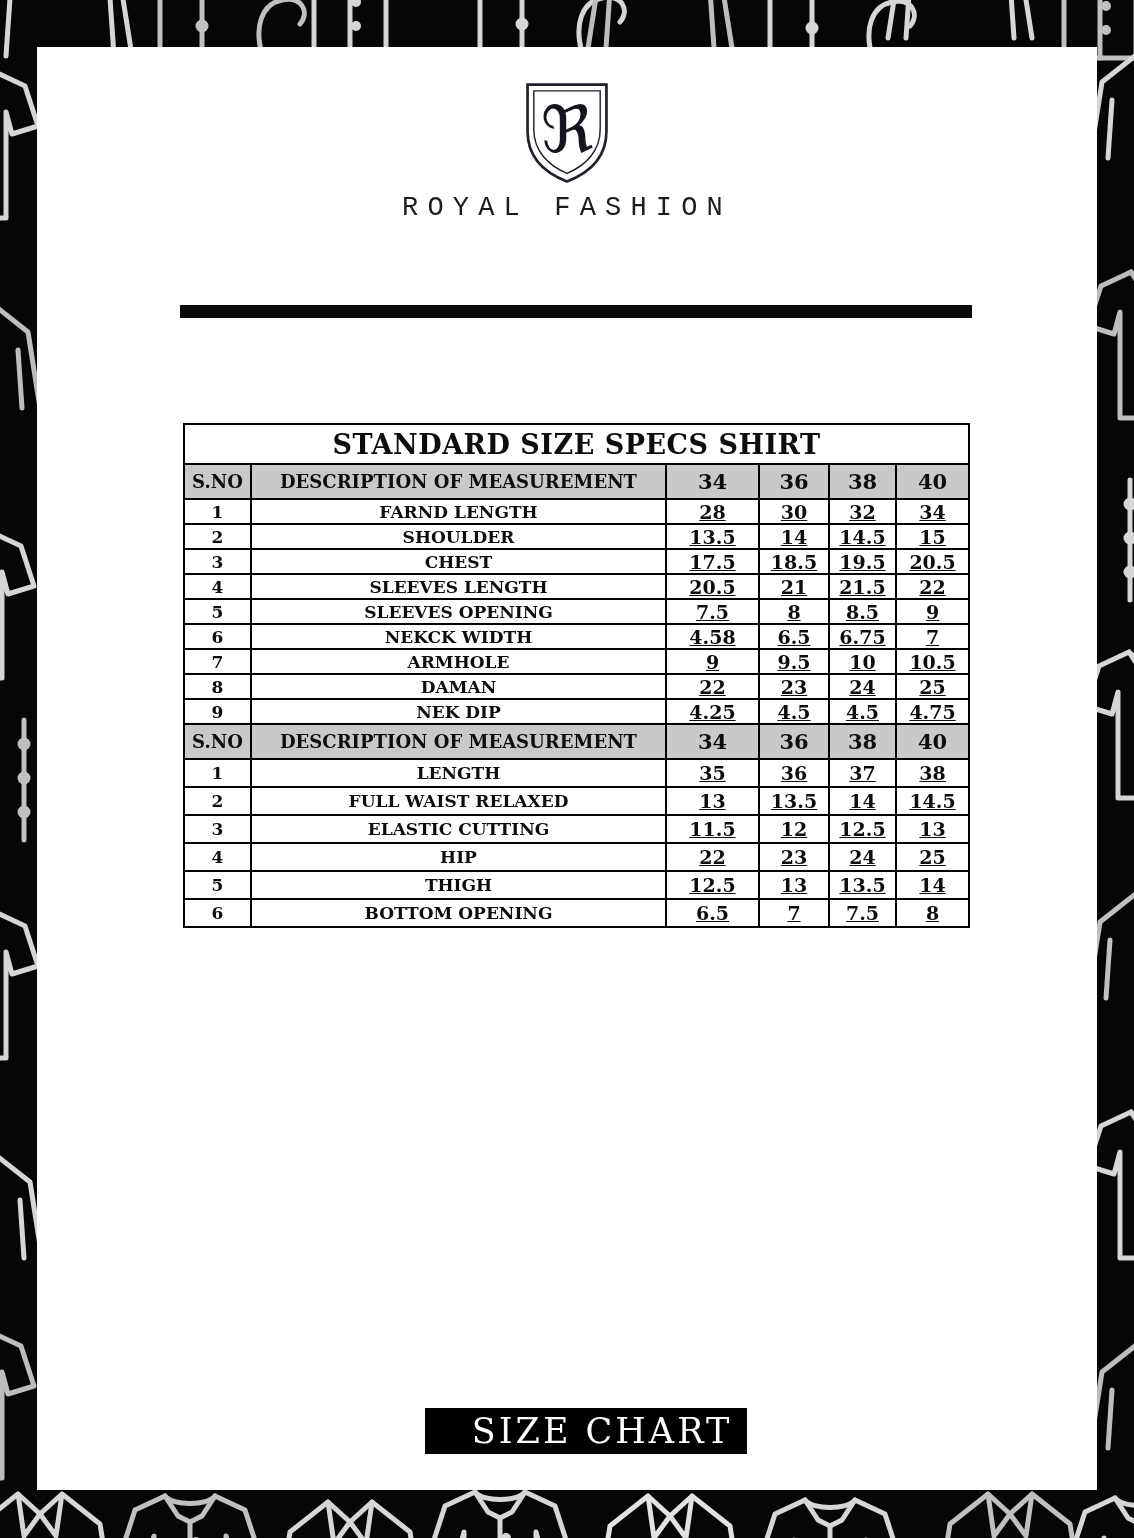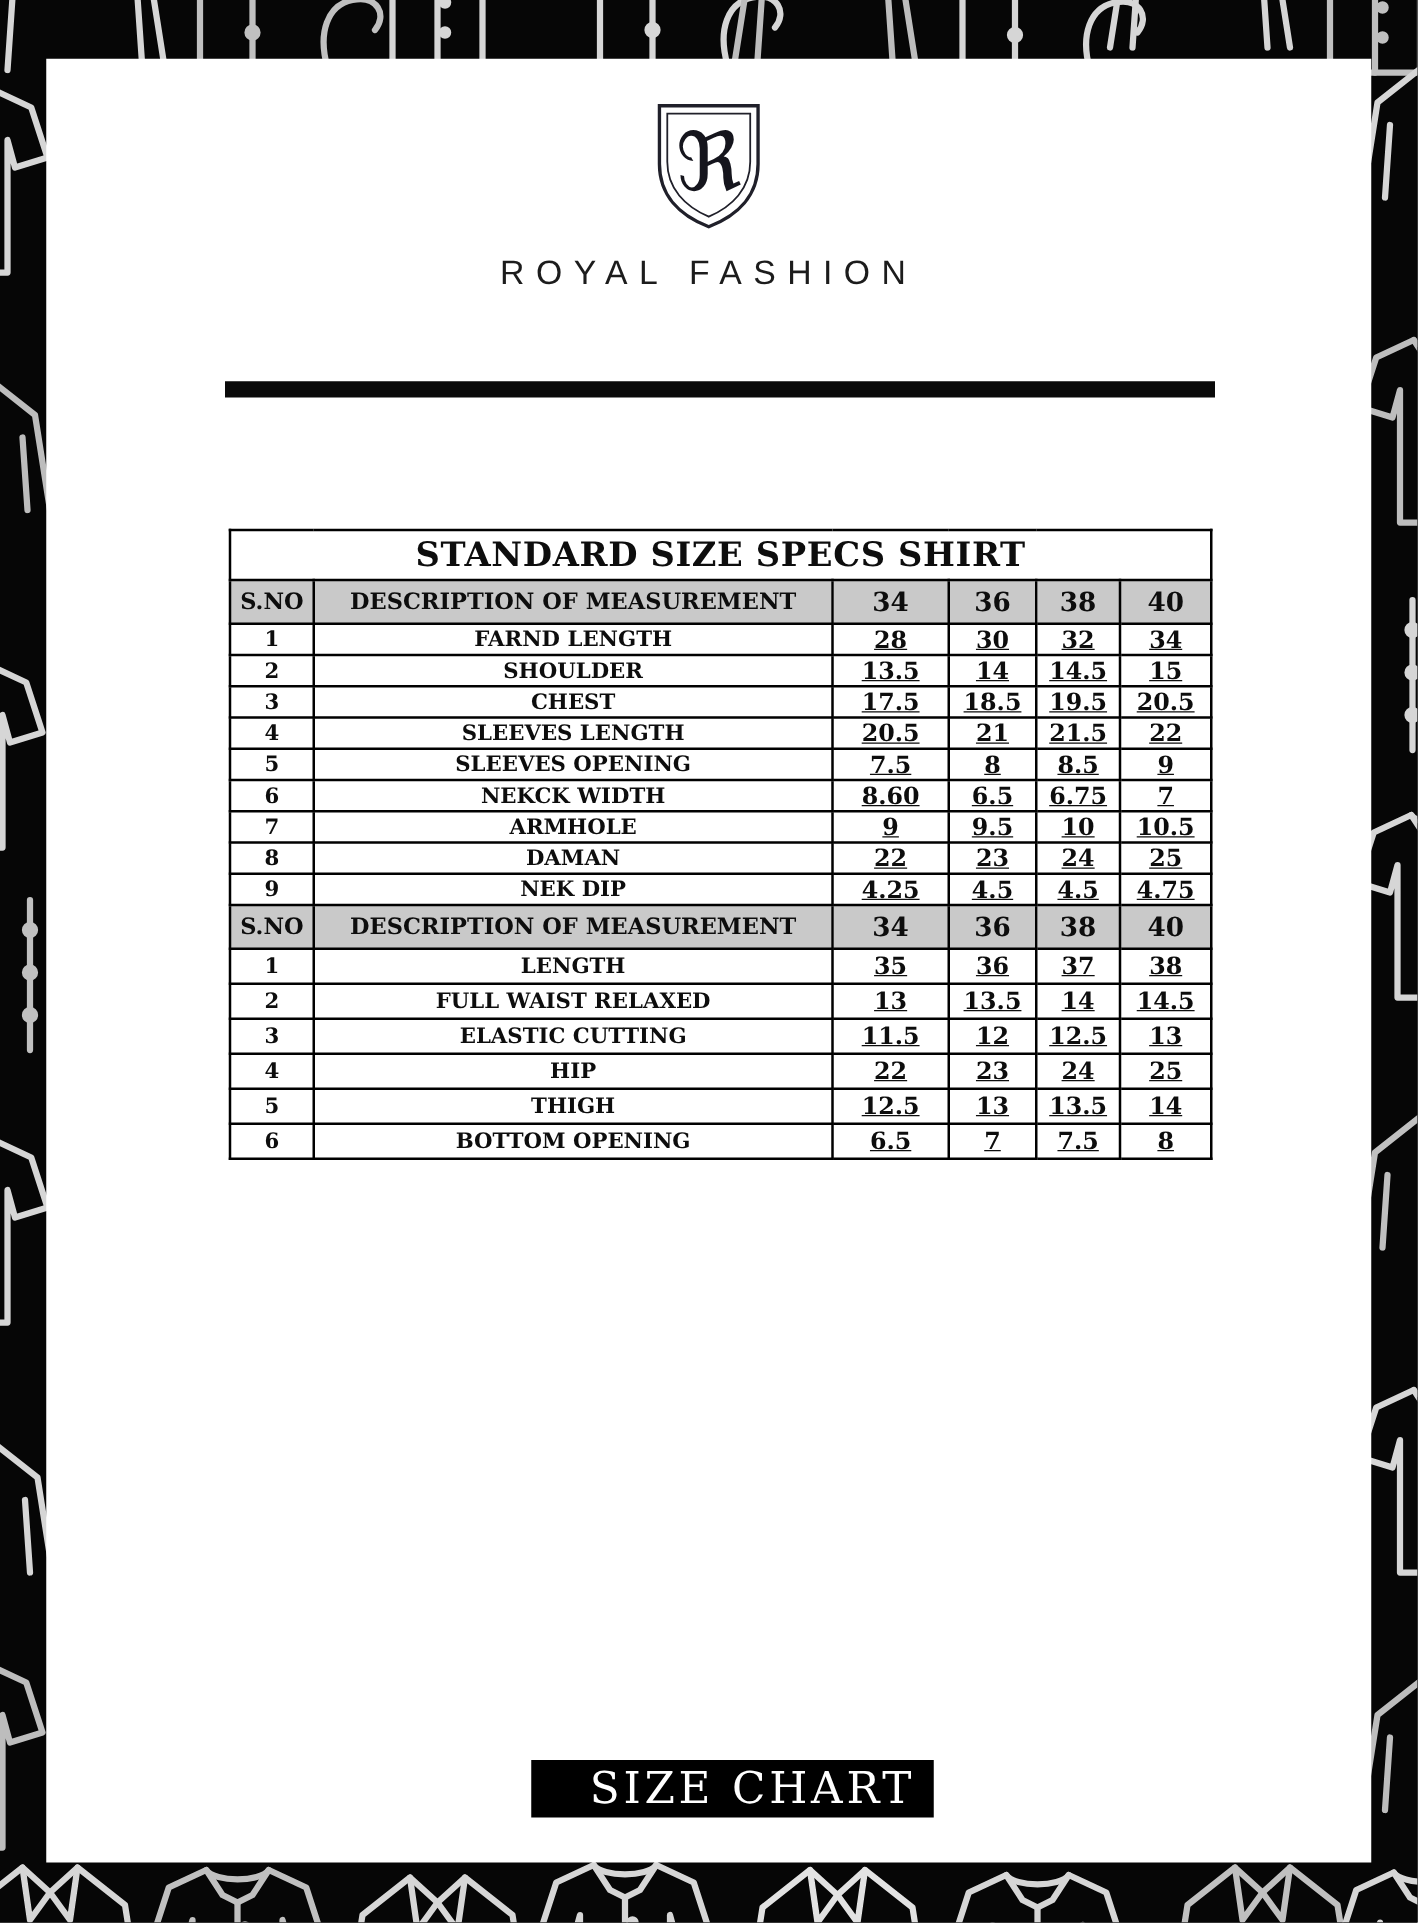--- a/index.html
+++ b/index.html
@@ -4,22 +4,22 @@
 <style>
   html,body{margin:0;padding:0;background:#060606;}
   .canvas{position:relative;width:1134px;height:1538px;background:#060606;overflow:hidden;
           font-family:"DejaVu Serif","Liberation Serif",serif;}
   .bg{position:absolute;left:0;top:0;z-index:0;}
   .page{position:absolute;left:37px;top:47px;width:1060px;height:1443px;background:#ffffff;z-index:1;}
 
   
   .logo-wrap{position:absolute;left:0;top:34px;width:1060px;text-align:center;}
   .shield{display:block;margin:0 auto;}
-  .brand-name{margin-top:18px;font-size:27px;letter-spacing:0.34em;color:#1c1c1c;
-              font-family:Liberation Sans, sans-serif;}
+  .brand-name{margin-top:8px;font-size:27px;letter-spacing:0.34em;color:#1c1c1c;
+              font-family:Liberation Mono, monospace;}
 
   
   .rule{position:absolute;left:143px;top:258px;width:792px;height:13px;background:#0a0a0a;}
 
   
   table.spec{position:absolute;left:146px;top:376px;border-collapse:collapse;table-layout:fixed;
              width:785px;color:#0d0d0d;}
   table.spec td{border:2px solid #000;text-align:center;vertical-align:middle;
                 font-weight:bold;padding:0 2px;overflow:hidden;}
   td.title-cell{font-size:27px;height:38px;letter-spacing:0.5px;border-radius:14px;}
@@ -177,21 +177,21 @@
             <td class="data-cell">5</td>
             <td class="data-cell">SLEEVES OPENING</td>
             <td class="data-cell num">7.5</td>
             <td class="data-cell num">8</td>
             <td class="data-cell num">8.5</td>
             <td class="data-cell num">9</td>
           </tr>
           <tr>
             <td class="data-cell">6</td>
             <td class="data-cell">NEKCK WIDTH</td>
-            <td class="data-cell num">8.60</td>
+            <td class="data-cell num">4.58</td>
             <td class="data-cell num">6.5</td>
             <td class="data-cell num">6.75</td>
             <td class="data-cell num">7</td>
           </tr>
           <tr>
             <td class="data-cell">7</td>
             <td class="data-cell">ARMHOLE</td>
             <td class="data-cell num">9</td>
             <td class="data-cell num">9.5</td>
             <td class="data-cell num">10</td>

